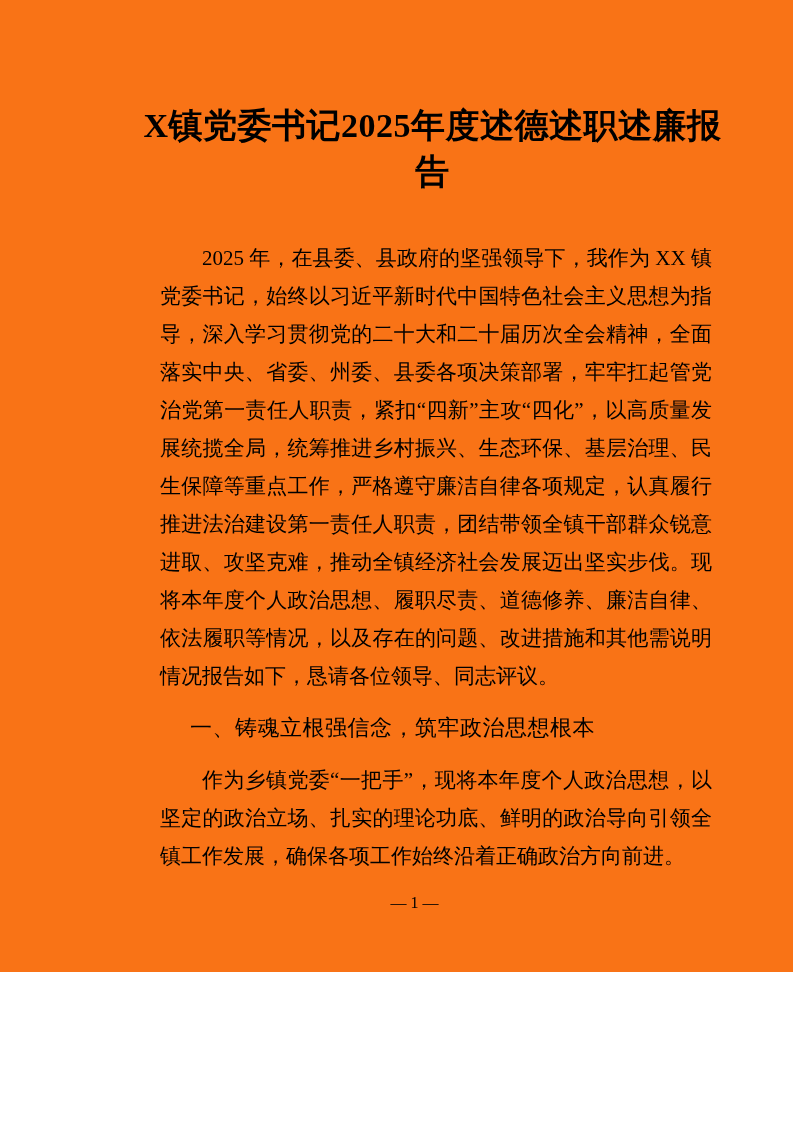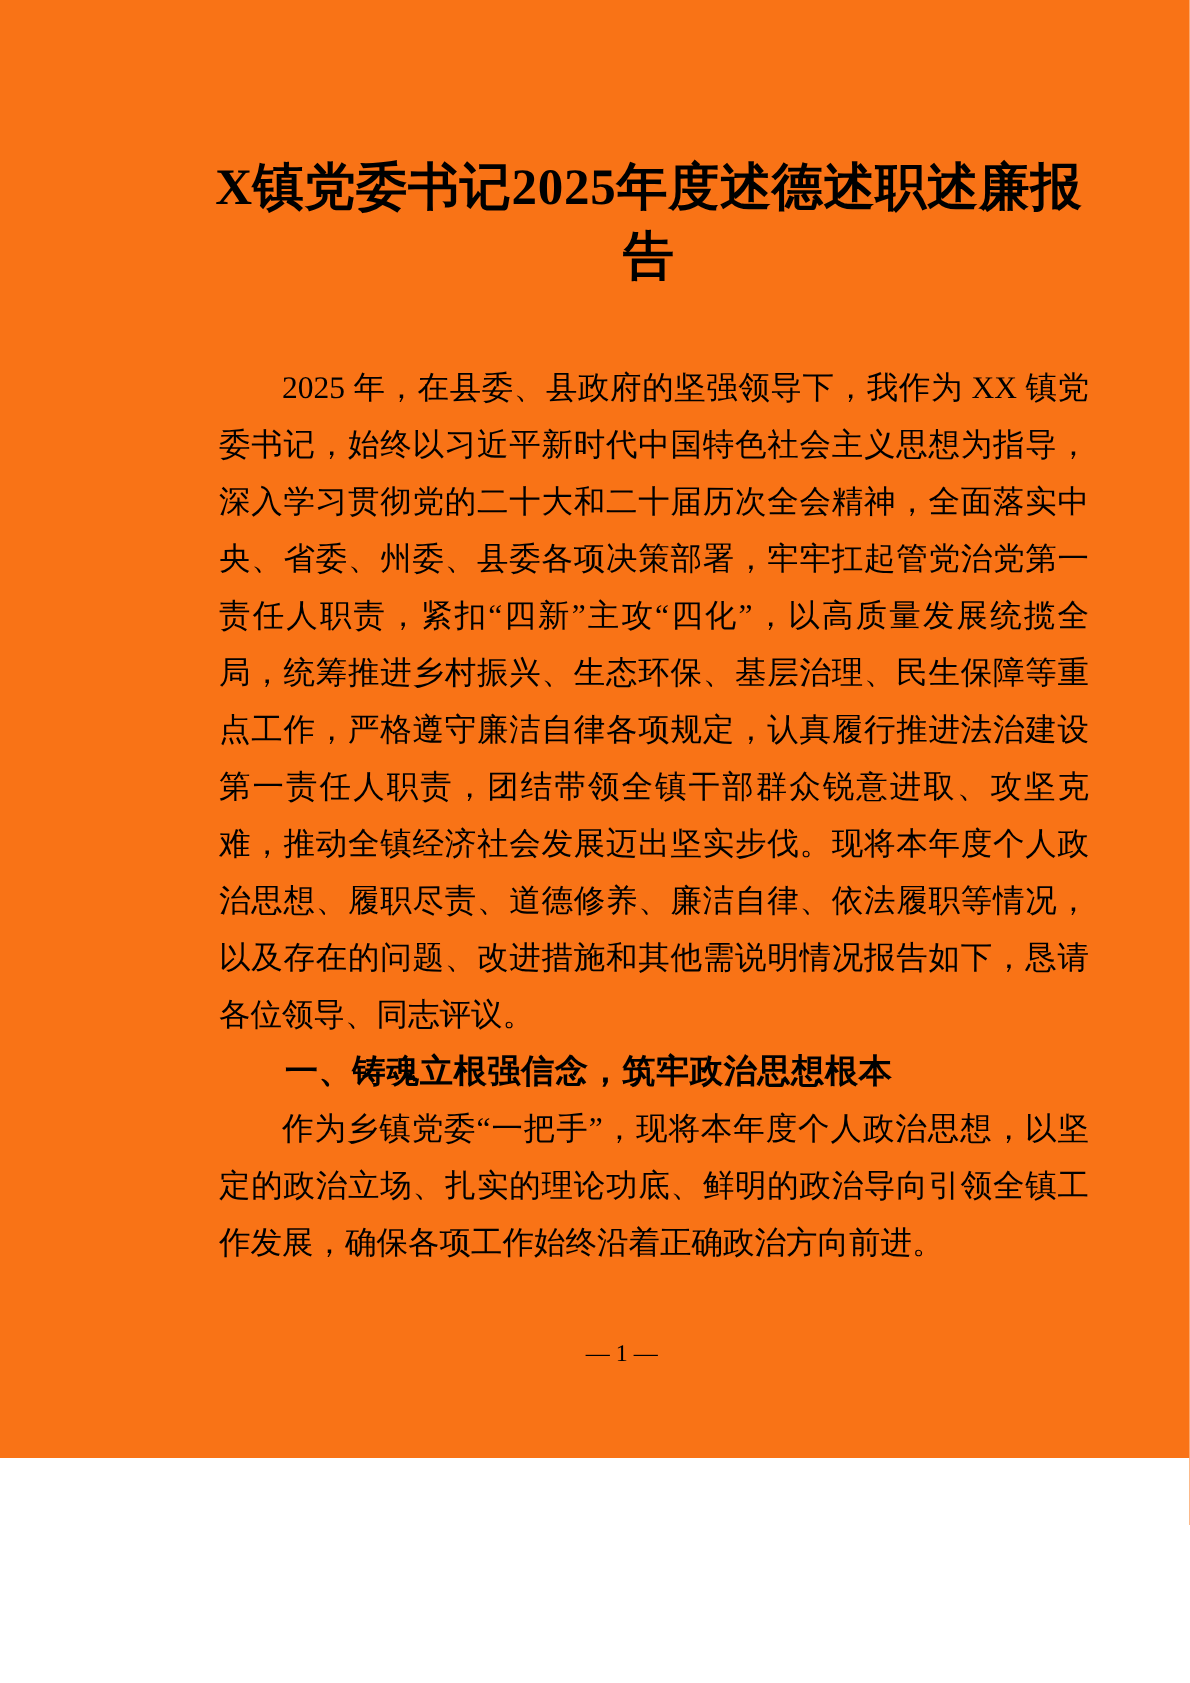--- a/index.html
+++ b/index.html
@@ -27,31 +27,31 @@
     font-family: "Liberation Serif", "DejaVu Serif", serif;
     letter-spacing: 0.5px;
   }
   .content {
     margin: 44px 103px 0 110px;
     font-size: 21px;
     line-height: 38px;
     text-align: justify;
   }
   .content p {
-    margin: 0;
+    margin: 14px;
     text-indent: 2em;
     word-break: break-all;
     font-family: Liberation Serif, serif;
   }
   .section-heading {
     margin: 0;
     text-indent: 2em;
     font-size: 22px;
     line-height: 38px;
-    font-weight: bold;
+    font-weight: normal;
     font-family: "Liberation Sans", "DejaVu Sans", sans-serif;
     letter-spacing: 0.5px;
   }
   .page-footer {
     position: absolute;
     left: 0;
     right: 0;
     bottom: 60px;
     text-align: center;
     font-size: 16px;

